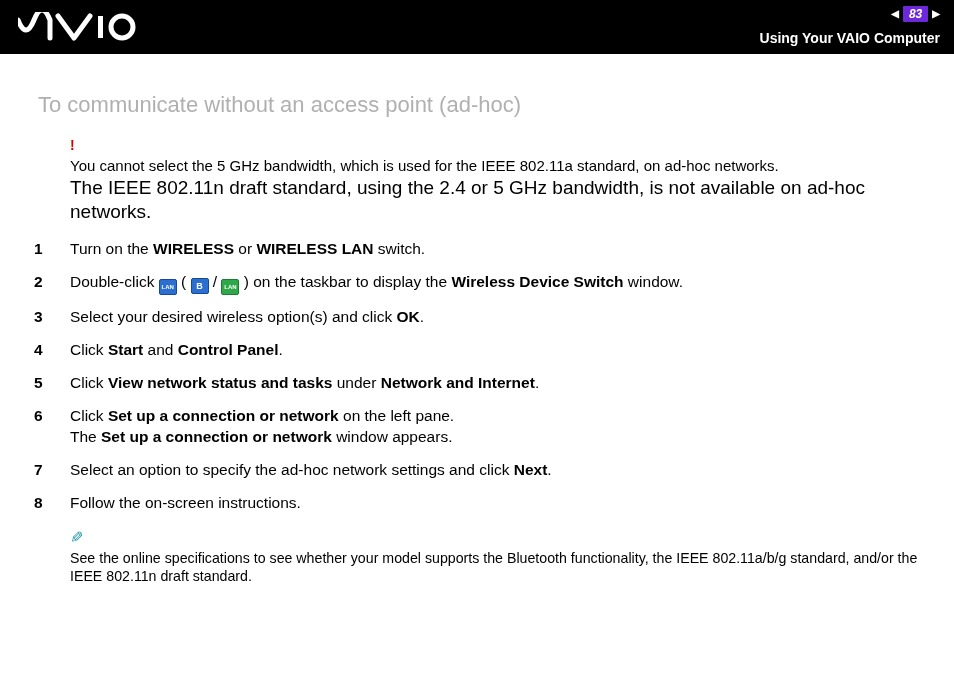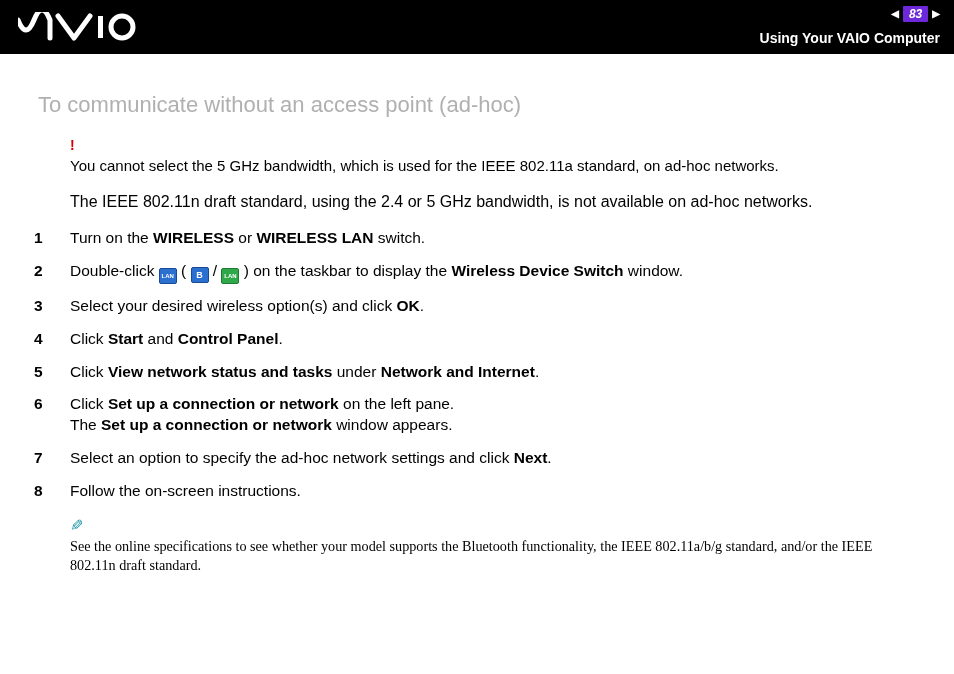--- a/index.html
+++ b/index.html
@@ -46,21 +46,21 @@
   h1.heading {
     font-weight: normal;
     color: #b0b0b0;
     font-size: 22px;
     margin: 0 0 18px 4px;
   }
   .indent-block { margin-left: 36px; }
   .warn-row { margin-bottom: 4px; }
   .warn-icon { color: #d60000; font-weight: bold; font-size: 14px; }
   .note-text { font-size: 15px; line-height: 1.25; }
-  .note-text2 { font-size: 16px; line-height: 1.25; margin-top: 16px; margin-bottom: 16px; }
+  .note-text2 { font-size: 19px; line-height: 1.25; margin-bottom: 16px; }
   ol.steps {
     list-style: none;
     padding: 0;
     margin: 0 0 14px 0;
     counter-reset: step;
   }
   ol.steps > li {
     counter-increment: step;
     position: relative;
     padding-left: 36px;
@@ -89,21 +89,21 @@
     line-height: 14px;
     font-weight: bold;
   }
   .tb-icon.green { background:#2fa84a; border-color:#1f7a33; font-size:6px; }
   .tb-icon.lan { font-size:6px; }
   .pencil-icon {
     color:#1b96a7; font-size:16px; display:inline-block;
     transform: scaleX(-1);
   }
   .footnote-block { margin-left:36px; }
-  .footnote-text { font-size:14.2px; line-height:1.3; margin-top:2px;font-family:Liberation Serif, serif; }
+  .footnote-text { font-size:14.2px; line-height:1.3; margin-top:2px; }
   b { font-weight: bold; }
 </style>
 </head>
 <body>
 
 <div class="topbar">
   <svg class="vaio-logo" width="120" height="30" viewBox="0 0 120 30">
     <path d="M0 8 Q8 28 16 8 Q24 -12 32 8 L32 26" stroke="#fff" stroke-width="5" fill="none" stroke-linecap="round"></path>
     <path d="M40 4 L56 26 L72 4" stroke="#fff" stroke-width="5" fill="none" stroke-linecap="round" stroke-linejoin="round"></path>
     <rect x="80" y="4" width="5" height="22" fill="#fff"></rect>

